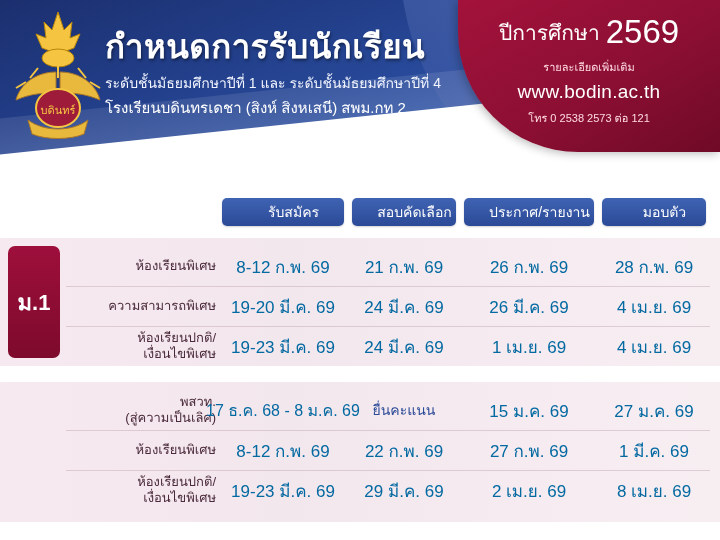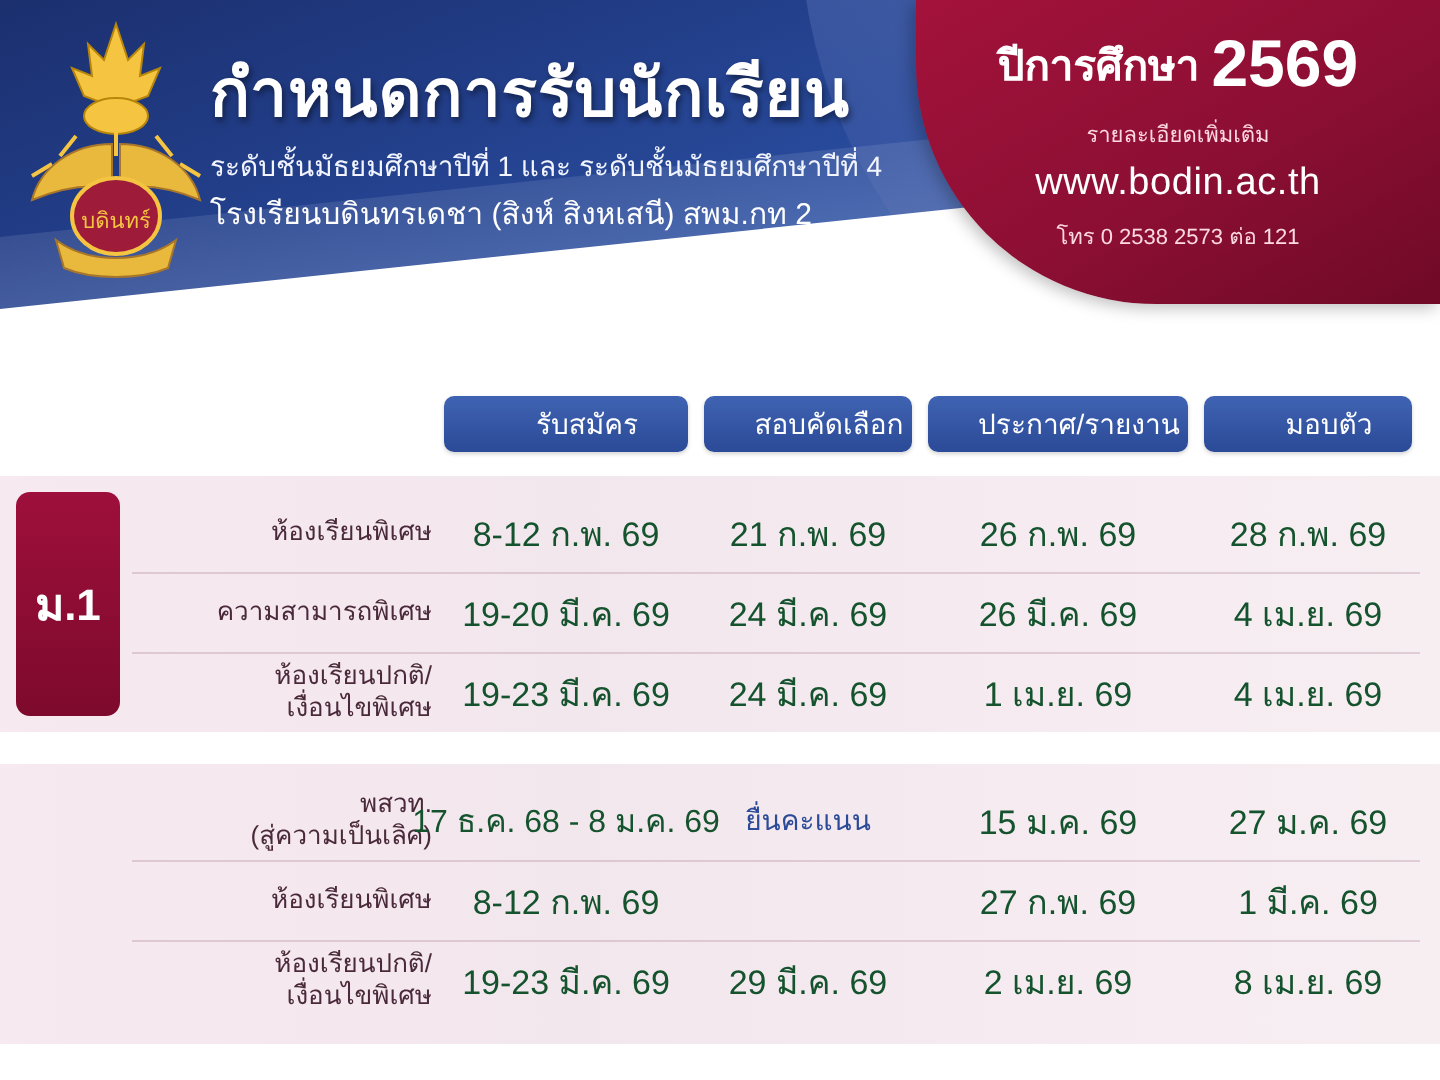--- a/index.html
+++ b/index.html
@@ -88,21 +88,21 @@
     width: 262px; height: 152px;
     background: linear-gradient(150deg, #a3123b 0%, #8c0f33 55%, #6f0a26 100%);
     border-bottom-left-radius: 120px;
     box-shadow: -2px 2px 8px rgba(0,0,0,.25);
     text-align: center;
     padding-top: 14px;
   }
   .badge-year {
     color: #ffffff;
     font-size: 21px;
-    font-weight: bold;
+    font-weight: normal;
     line-height: 1.1;
   }
   .badge-year .num {
     font-size: 33px;
     vertical-align: -3px;
     margin-left: 6px;
   }
   .badge-more {
     color: #ffd9e2;
     font-size: 11px;
@@ -187,21 +187,21 @@
     left: 66px; width: 150px;
     text-align: right;
     font-size: 13px;
     color: #4a2a3a;
     line-height: 1.25;
   }
   .cell-val {
     position: absolute;
     text-align: center;
     font-size: 17px;
-    color: #14532d;
+    color: #0369a1;
     white-space: nowrap;
   }
   .cv0 { left: 222px; width: 122px; }
   .cv1 { left: 352px; width: 104px; }
   .cv2 { left: 464px; width: 130px; }
   .cv3 { left: 602px; width: 104px; }
   .cv-wide { left: 222px; width: 122px; font-size: 16px; }
   .cv-note { left: 352px; width: 104px; font-size: 14px; color: #2b4a97; }
 
   .two-line { line-height: 1.2; }
@@ -319,20 +319,21 @@
     <div class="cell-val cv2 vcenter">15 ม.ค. 69</div>
     <div class="cell-val cv3 vcenter">27 ม.ค. 69</div>
   </div>
   <div class="rowline" style="top:430px;"></div>
 
   <div class="row" style="top:430px;">
     <div class="cell-label vcenter-r">
       <span>ห้องเรียนพิเศษ</span>
     </div>
     <div class="cell-val cv0 vcenter">8-12 ก.พ. 69</div>
+    <div class="cell-val cv1 vcenter">22 ก.พ. 69</div>
     <div class="cell-val cv2 vcenter">27 ก.พ. 69</div>
     <div class="cell-val cv3 vcenter">1 มี.ค. 69</div>
   </div>
   <div class="rowline" style="top:470px;"></div>
 
   <div class="row" style="top:470px;">
     <div class="cell-label two-line vcenter-r">
       <div style="text-align:right;">
         <div>ห้องเรียนปกติ/</div>
         <div>เงื่อนไขพิเศษ</div>

